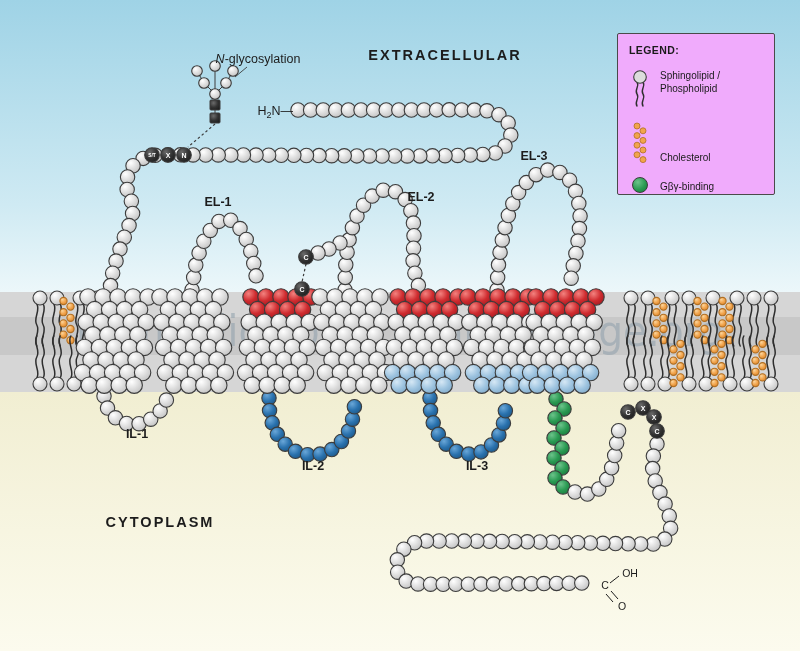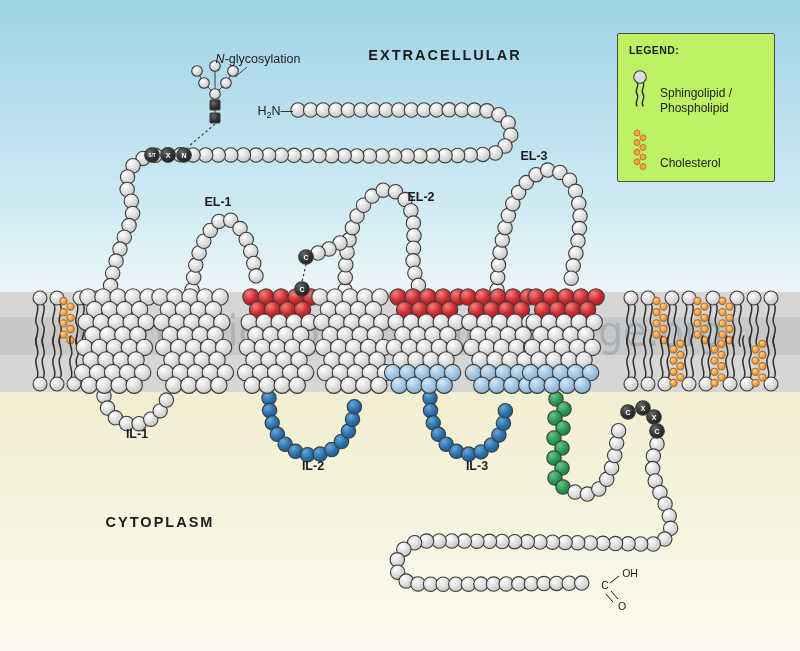--- a/index.html
+++ b/index.html
@@ -1,23 +1,23 @@
 <!DOCTYPE html>
 <html><head>
 <meta charset="utf-8">
 <style>
   html,body{margin:0;padding:0;background:#ffffff;}
   .stage{position:relative;width:800px;height:651px;overflow:hidden;font-family:"Liberation Sans",sans-serif;}
   #scene{position:absolute;left:0;top:0;width:800px;height:651px;}
-  .legend{position:absolute;left:617px;top:33px;width:158px;background:#bef264;border:1.4px solid #4a4a4a;border-radius:2px;padding:10px 11px 10px;box-sizing:border-box;}
+  .legend{position:absolute;left:617px;top:33px;width:158px;background:#f0abfc;border:1.4px solid #4a4a4a;border-radius:2px;padding:10px 11px 1px;box-sizing:border-box;}
   .legend-title{font-size:10.5px;font-weight:bold;letter-spacing:.4px;color:#1a1a1a;}
   .legend-item{display:flex;align-items:flex-end;gap:9px;margin-top:13px;}
   .legend-item.tall{align-items:flex-start;}
   .legend-icon{width:22px;display:flex;justify-content:center;flex:0 0 auto;}
-  .legend-label{font-size:12px;color:#1a1a1a;white-space:pre-line;line-height:1.25;padding-top:1px;margin-top:16px;}
+  .legend-label{font-size:10px;color:#1a1a1a;white-space:pre-line;line-height:1.25;padding-top:1px;}
   .dot{display:block;width:16px;height:16px;border-radius:50%;border:1px solid #3c3c3c;box-sizing:border-box;}
 </style>
 </head>
 <body>
 
 <div class="stage">
   <svg id="scene" viewBox="0 0 800 651">
       <defs>
         <radialGradient id="g-gray" cx="35%" cy="30%" r="80%">
           <stop offset="0%" stop-color="#ffffff"></stop>
@@ -764,15 +764,21 @@
               <circle cx="4" cy="13.6" r="3" fill="#f2a44c" stroke="#b06f23" stroke-width="0.8"></circle>
               <circle cx="10" cy="18.4" r="3" fill="#f2a44c" stroke="#b06f23" stroke-width="0.8"></circle>
               <circle cx="4" cy="23.2" r="3" fill="#f2a44c" stroke="#b06f23" stroke-width="0.8"></circle>
               <circle cx="10" cy="28" r="3" fill="#f2a44c" stroke="#b06f23" stroke-width="0.8"></circle>
               <circle cx="4" cy="32.8" r="3" fill="#f2a44c" stroke="#b06f23" stroke-width="0.8"></circle>
               <circle cx="10" cy="37.6" r="3" fill="#f2a44c" stroke="#b06f23" stroke-width="0.8"></circle>
             </svg>
           </span>
           <span class="legend-label">Cholesterol</span>
         </div>
+        <div class="legend-item">
+          <span class="legend-icon">
+            <span class="dot" style="background: radial-gradient(circle at 35% 30%, rgb(108, 195, 139), rgb(42, 154, 82) 55%, rgb(24, 122, 60));"></span>
+          </span>
+          <span class="legend-label">Gβγ-binding</span>
+        </div>
       </div>
   </div>
 </div>
 
 </body></html>

